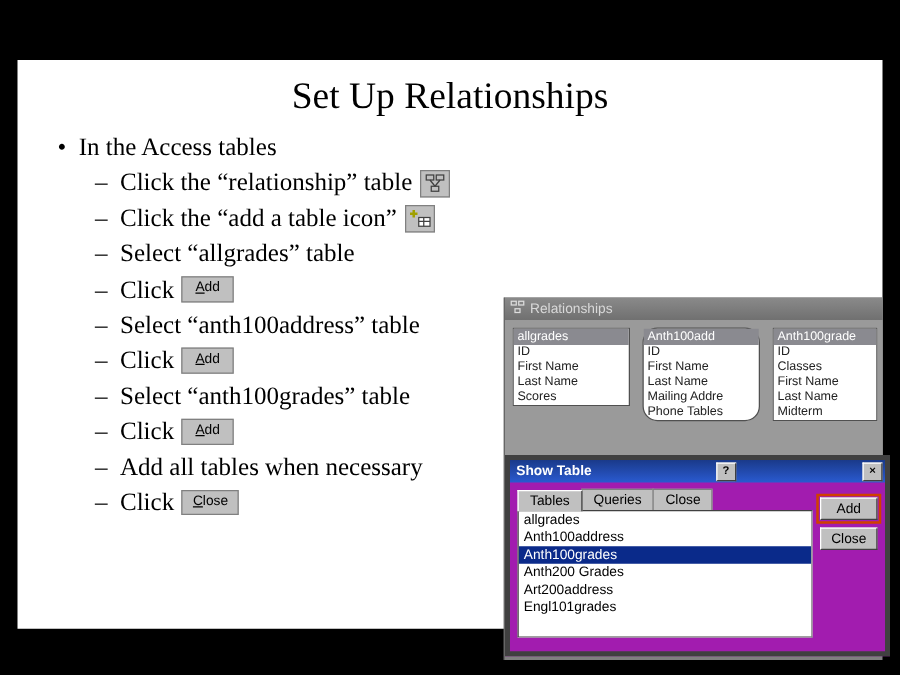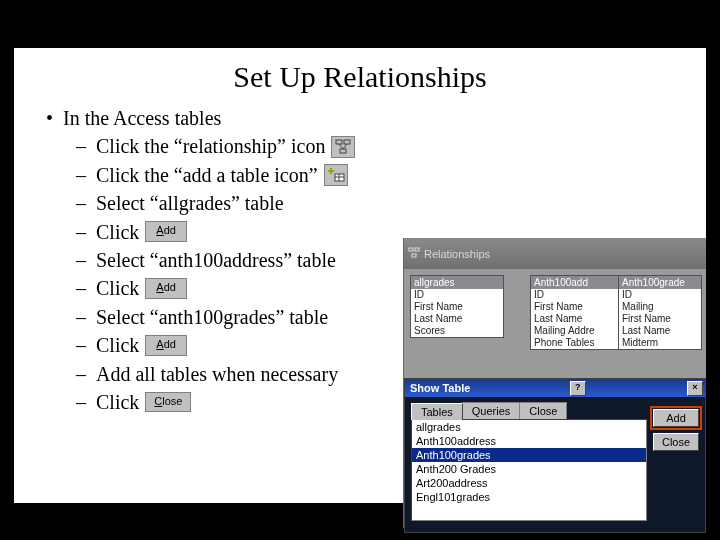--- a/index.html
+++ b/index.html
@@ -72,21 +72,21 @@
     position:absolute;
     right:0; top:190px;
     width:302px; height:290px;
     background:#808080;
     font-family:"MS Sans Serif", Arial, sans-serif;
     font-size:11px;
     color:#000;
     border-left:1px solid #666;
   }
   .rel-title {
-    height:31px;
+    height:18px;
     background:linear-gradient(#8a8a8a,#707070);
     color:#d9d9d9;
     display:flex;
     align-items:center;
     padding-left:4px;
     gap:4px;
     font-size:11px;
   }
   .rel-body {
     position:relative;
@@ -94,45 +94,45 @@
     background:#9a9a9a;
   }
   .tbl-box {
     position:absolute;
     top:6px;
     width:92px;
     background:#fff;
     border:1px solid #505050;
   }
   .tbl-box.h1 { left:6px; }
-  .tbl-box.h2 { left:126px; }
+  .tbl-box.h2 { left:110px;border-radius:12px; }
   .tbl-box.h3 { left:214px; width:82px; }
   .tbl-head {
     background:#8a8a90;
     color:#fff;
     padding:1px 3px;
     font-size:10px;
     white-space:nowrap;
     overflow:hidden;
   }
   .tbl-row {
     padding:0px 3px;
     font-size:10px;
     color:#222;
     white-space:nowrap;
     overflow:hidden;
     line-height:12px;
   }
 
   .show-table {
     position:absolute;
-    left:0px; top:140px;
+    left:0px; top:126px;
     width:300px; height:153px;
-    background:#0f172a;
-    border:1px solid #404040;
+    background:#a21caf;
+    border:4px solid #404040;
   }
   .st-title {
     height:18px;
     background:linear-gradient(#1a3a8a,#2a5ad0);
     color:#fff;
     font-weight:bold;
     display:flex;
     align-items:center;
     padding-left:5px;
     font-size:11px;
@@ -217,21 +217,21 @@
   <div class="title">Set Up Relationships</div>
 
   <div class="content">
     <div class="l1">
       <span class="bullet">•</span>
       <span class="txt">In the Access tables</span>
     </div>
 
     <div class="l2">
       <span class="dash">–</span>
-      <span class="txt">Click the “relationship” icon</span>
+      <span class="txt">Click the “relationship” table</span>
       <span class="icon-rel">
         <svg width="22" height="20">
           <rect x="4" y="3" width="6" height="4" fill="none" stroke="#404040"></rect>
           <rect x="12" y="3" width="6" height="4" fill="none" stroke="#404040"></rect>
           <rect x="8" y="12" width="6" height="4" fill="none" stroke="#404040"></rect>
           <line x1="7" y1="7" x2="11" y2="12" stroke="#404040"></line>
           <line x1="15" y1="7" x2="11" y2="12" stroke="#404040"></line>
         </svg>
       </span>
     </div>
@@ -311,21 +311,21 @@
         <div class="tbl-head">Anth100add</div>
         <div class="tbl-row">ID</div>
         <div class="tbl-row">First Name</div>
         <div class="tbl-row">Last Name</div>
         <div class="tbl-row">Mailing Addre</div>
         <div class="tbl-row">Phone Tables</div>
       </div>
       <div class="tbl-box h3">
         <div class="tbl-head">Anth100grade</div>
         <div class="tbl-row">ID</div>
-        <div class="tbl-row">Mailing</div>
+        <div class="tbl-row">Classes</div>
         <div class="tbl-row">First Name</div>
         <div class="tbl-row">Last Name</div>
         <div class="tbl-row">Midterm</div>
       </div>
     </div>
 
     <div class="show-table">
       <div class="st-title">
         <span>Show Table</span>
         <span class="xbtn">?</span>

